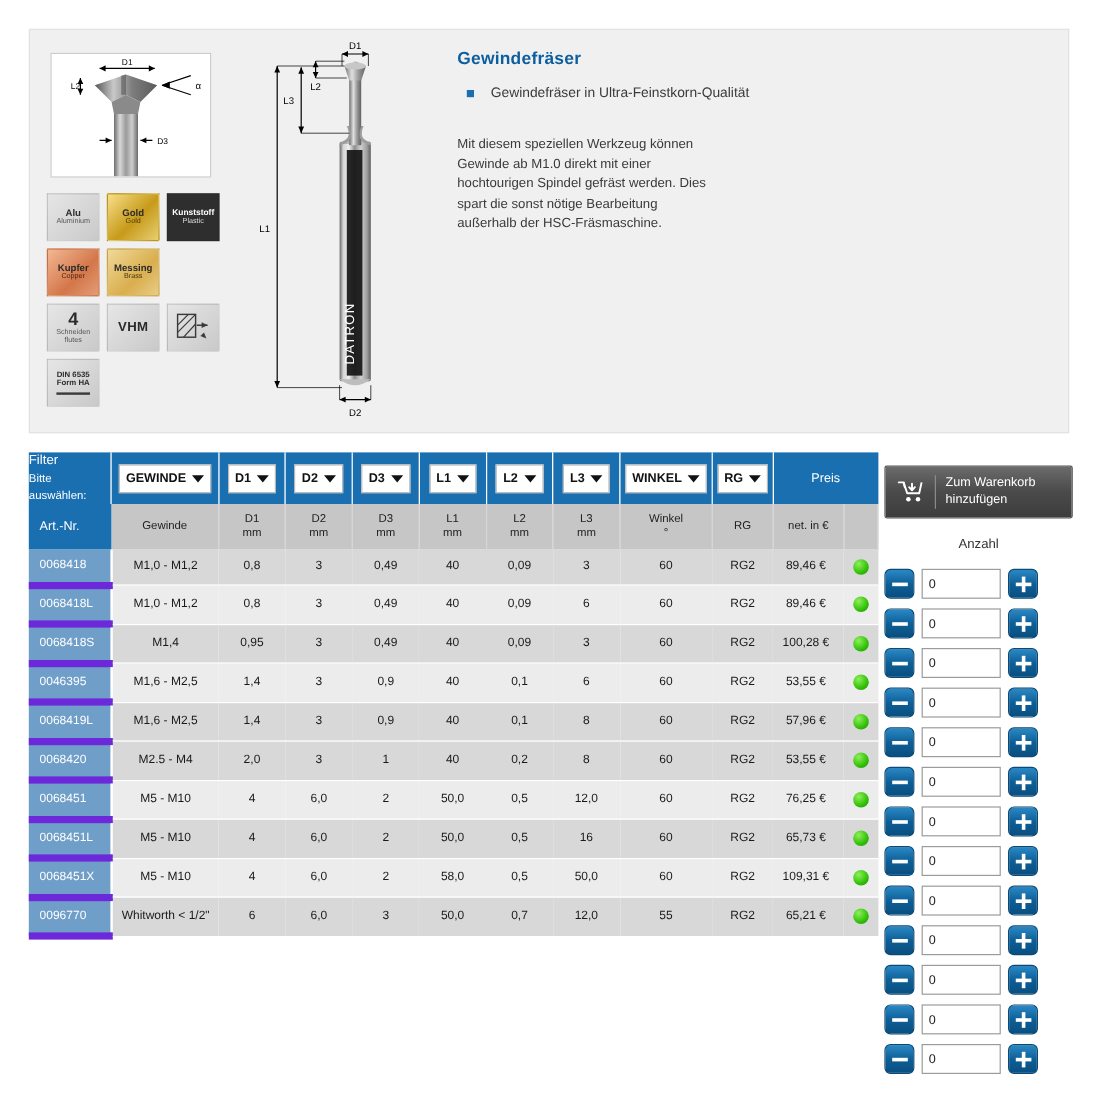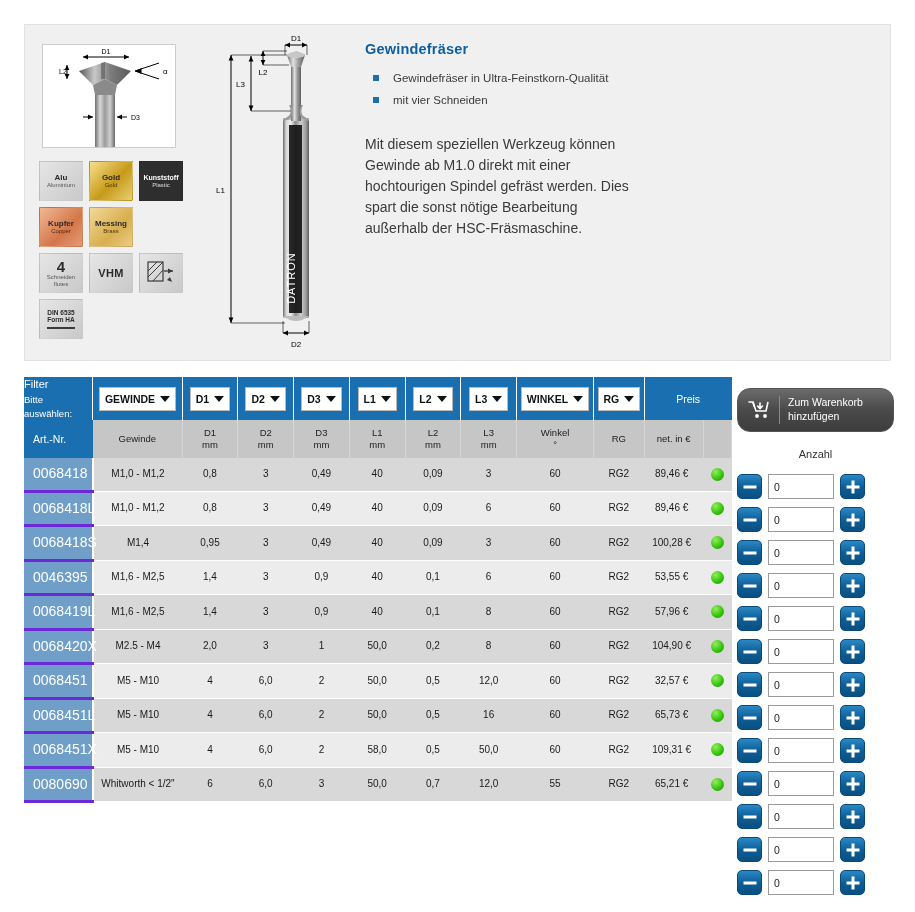--- a/index.html
+++ b/index.html
@@ -61,39 +61,39 @@
   .badge.flutes .b-num { font-size: 15px; font-weight: bold; line-height: 1; }
   .badge.vhm .b-main { font-size: 11px; letter-spacing: .3px; }
   .badge.din { width: 44px; height: 40px; }
   .badge.din .b-main { font-size: 6.5px; }
   .badge.din .b-line { width: 28px; height: 2px; background: #3a3a3a; margin-top: 4px; }
 
   
   .tool-drawing { position: absolute; left: 190px; top: 8px; }
 
   
-  .desc { position: absolute; left: 340px; top: 16px; width: 300px; }
+  .desc { position: absolute; left: 356px; top: 16px; width: 300px; }
   .desc h2 {
     margin: 0 0 14px 0;
     font-size: 14.5px; color: #0d5e9e; font-weight: bold;
     letter-spacing: .2px;
   }
   .bullets { list-style: none; margin: 0 0 26px 0; padding: 0; }
   .bullets li {
     position: relative;
     padding-left: 28px;
     margin-bottom: 7px;
     font-size: 11.5px; color: #3a3a3a; line-height: 1.32;
   }
   .bullets li .sq {
     position: absolute; left: 8px; top: 4px;
     width: 6px; height: 6px; background: #1a6fb0;
   }
   .para {
-    font-size: 14px; color: #3a3a3a; line-height: 1.5;
+    font-size: 11px; color: #3a3a3a; line-height: 1.5;
     white-space: pre-line;
   }
 
   
   .table-wrap {
     position: absolute;
     left: 24px; top: 377px;
     width: 656px;
   }
   table.parts { border-collapse: collapse; width: 708px; table-layout: fixed; }
@@ -149,22 +149,22 @@
     font-size: 10px; color: #1a1a1a;
     text-align: center; padding: 7px 2px;
     border-bottom: 1px solid #ffffff;
     line-height: 1.25;
   }
   tr.data-row.odd  td { background: #d8d8d8; }
   tr.data-row.even td { background: #ececec; }
   tr.data-row td.art {
     background: #6f9ec9 !important;
     color: #ffffff; text-align: left;
-    padding-left: 9px; font-size: 14px;
-    border-bottom: 3px solid #6d28d9;
+    padding-left: 9px; font-size: 10px;
+    border-bottom: 6px solid #6d28d9;
     border-right: 2px solid #ffffff;
   }
   tr.data-row td.price { text-align: center; padding-right: 6px; }
   tr.data-row td.dot { width: 26px; }
   .gdot {
     display: inline-block; width: 13px; height: 13px;
     border-radius: 50%;
     background: radial-gradient(circle at 35% 30%, #8ef05a, #2fbe06 62%, #1d8f04);
     vertical-align: middle;
   }
@@ -178,21 +178,21 @@
   col.c-price { width: 58px; }
   col.c-dot   { width: 28px; }
 
   
   .cart-btn {
     position: absolute;
     left: 737px; top: 388px;
     width: 157px; height: 44px;
     background: linear-gradient(#6b6b6b,#4a4a4a 50%,#3d3d3d);
     border: 1px solid #555;
-    border-radius: 13px;
+    border-radius: 2px;
     display: flex; align-items: center;
     color: #ffffff; cursor: pointer;
   }
   .cart-btn .cico {
     width: 42px; display: flex; align-items: center; justify-content: center;
     border-right: 1px solid #8a8a8a;
     height: 28px;
   }
   .cart-btn .clabel {
     padding-left: 8px; font-size: 10.5px; line-height: 1.3;
@@ -416,21 +416,20 @@
         <line x1="68" y1="288" x2="68" y2="300" stroke="#000" stroke-width=".6"></line>
         <line x1="94" y1="288" x2="94" y2="300" stroke="#000" stroke-width=".6"></line>
         <text x="81" y="314" font-size="8" font-family="Liberation Sans, sans-serif" text-anchor="middle" fill="#000">D2</text>
       </svg>
     </div>
 
     <div class="desc">
       <h2>Gewindefräser</h2>
       <ul class="bullets">
         <li><span class="sq"></span><span>Gewindefräser in Ultra-Feinstkorn-Qualität</span></li>
-        <li><span class="sq"></span><span>mit vier Schneiden</span></li>
       </ul>
       <div class="para">Mit diesem speziellen Werkzeug können
 Gewinde ab M1.0 direkt mit einer
 hochtourigen Spindel gefräst werden. Dies
 spart die sonst nötige Bearbeitung
 außerhalb der HSC-Fräsmaschine.</div>
     </div>
   </div>
 
   <div class="table-wrap">
@@ -624,45 +623,45 @@
             <td>0,9</td>
             <td>40</td>
             <td>0,1</td>
             <td>8</td>
             <td>60</td>
             <td>RG2</td>
             <td class="price">57,96 €</td>
             <td class="dot"><span class="gdot"></span></td>
           </tr>
           <tr class="data-row odd">
-            <td class="art">0068420X</td>
+            <td class="art">0068420</td>
             <td>M2.5 - M4</td>
             <td>2,0</td>
             <td>3</td>
             <td>1</td>
-            <td>50,0</td>
+            <td>40</td>
             <td>0,2</td>
             <td>8</td>
             <td>60</td>
             <td>RG2</td>
-            <td class="price">104,90 €</td>
+            <td class="price">53,55 €</td>
             <td class="dot"><span class="gdot"></span></td>
           </tr>
           <tr class="data-row even">
             <td class="art">0068451</td>
             <td>M5 - M10</td>
             <td>4</td>
             <td>6,0</td>
             <td>2</td>
             <td>50,0</td>
             <td>0,5</td>
             <td>12,0</td>
             <td>60</td>
             <td>RG2</td>
-            <td class="price">32,57 €</td>
+            <td class="price">76,25 €</td>
             <td class="dot"><span class="gdot"></span></td>
           </tr>
           <tr class="data-row odd">
             <td class="art">0068451L</td>
             <td>M5 - M10</td>
             <td>4</td>
             <td>6,0</td>
             <td>2</td>
             <td>50,0</td>
             <td>0,5</td>
@@ -680,21 +679,21 @@
             <td>2</td>
             <td>58,0</td>
             <td>0,5</td>
             <td>50,0</td>
             <td>60</td>
             <td>RG2</td>
             <td class="price">109,31 €</td>
             <td class="dot"><span class="gdot"></span></td>
           </tr>
           <tr class="data-row odd">
-            <td class="art">0080690</td>
+            <td class="art">0096770</td>
             <td>Whitworth &lt; 1/2"</td>
             <td>6</td>
             <td>6,0</td>
             <td>3</td>
             <td>50,0</td>
             <td>0,7</td>
             <td>12,0</td>
             <td>55</td>
             <td>RG2</td>
             <td class="price">65,21 €</td>

